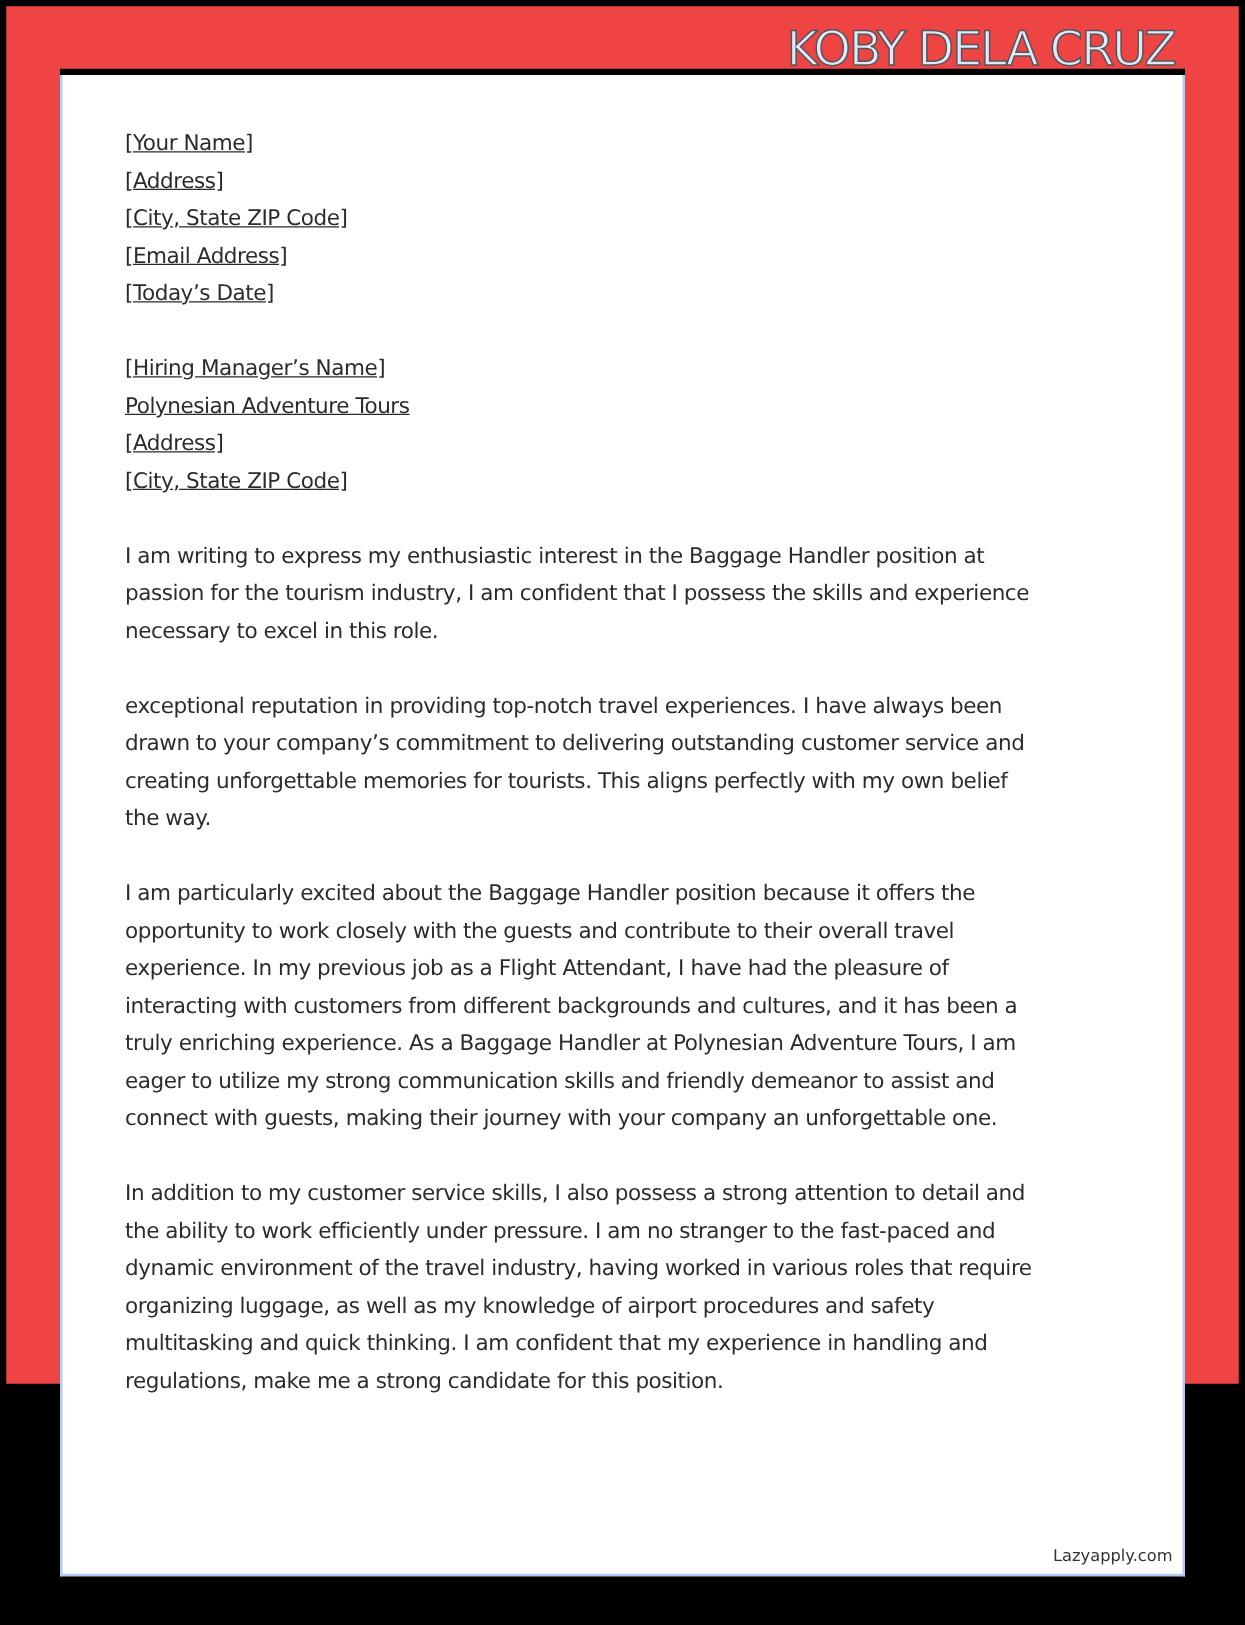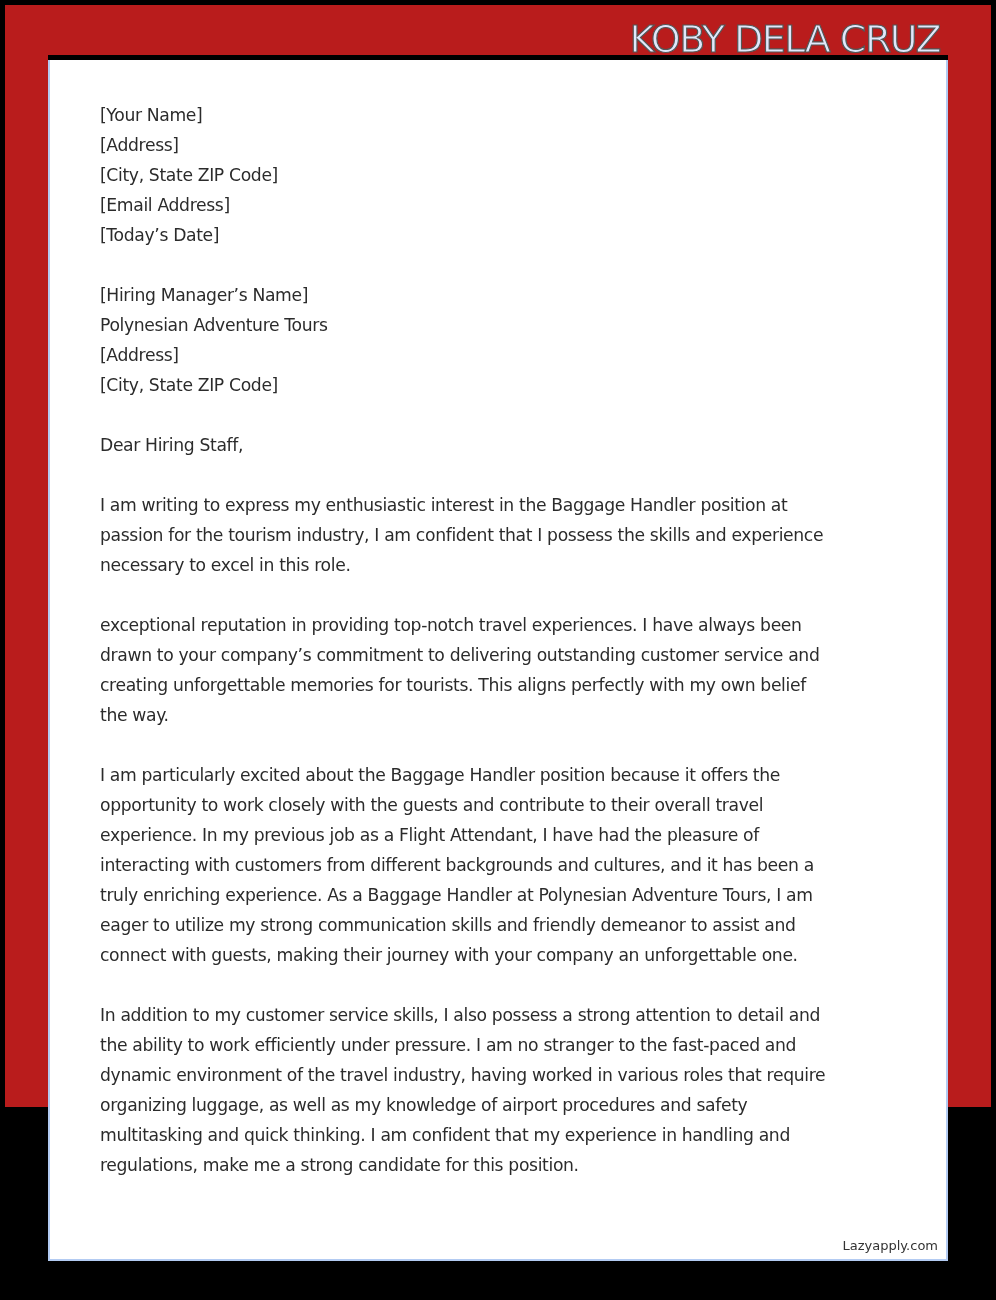--- a/index.html
+++ b/index.html
@@ -13,21 +13,21 @@
       position: relative;
       overflow: hidden;
       font-family: "DejaVu Sans", sans-serif;
     }
     .frame {
       position: absolute;
       left: 5px;
       top: 5px;
       width: 986px;
       height: 1102px;
-      background: #b91c1c;
+      background: #ef4444;
     }
     .header-name {
       position: absolute;
       right: 51px;
       top: 14px;
       font-family: "DejaVu Sans", sans-serif;
       font-size: 38px;
       letter-spacing: -1.5px;
       color: #e0e8fb;
       -webkit-text-stroke: 1.2px #555;
@@ -58,21 +58,21 @@
       position: absolute;
       left: 50px;
       top: 40px;
       width: 800px;
       font-family: "DejaVu Sans", sans-serif;
       font-size: 17.2px;
       line-height: 30px;
       color: #2b2b2b;
       letter-spacing: -0.35px;
     }
-    .block { margin: 0 0 30px 0; }
+    .block { margin: 0 0 30px 0; text-decoration: underline; }
     .line { display: block; white-space: nowrap; }
     .para { margin: 0 0 30px 0; }
     .watermark {
       position: absolute;
       right: 8px;
       bottom: 6px;
       font-family: "DejaVu Sans", sans-serif;
       font-size: 13px;
       color: #333;
       background: #fff;
@@ -97,21 +97,20 @@
         <span class="line">[Today’s Date]</span>
       </div>
 
       <div class="block">
         <span class="line">[Hiring Manager’s Name]</span>
         <span class="line">Polynesian Adventure Tours</span>
         <span class="line">[Address]</span>
         <span class="line">[City, State ZIP Code]</span>
       </div>
 
-      <div class="block">Dear Hiring Staff,</div>
 
       <div class="para">
         <span class="line">I am writing to express my enthusiastic interest in the Baggage Handler position at</span>
         <span class="line">passion for the tourism industry, I am confident that I possess the skills and experience</span>
         <span class="line">necessary to excel in this role.</span>
       </div>
 
       <div class="para">
         <span class="line">exceptional reputation in providing top-notch travel experiences. I have always been</span>
         <span class="line">drawn to your company’s commitment to delivering outstanding customer service and</span>

